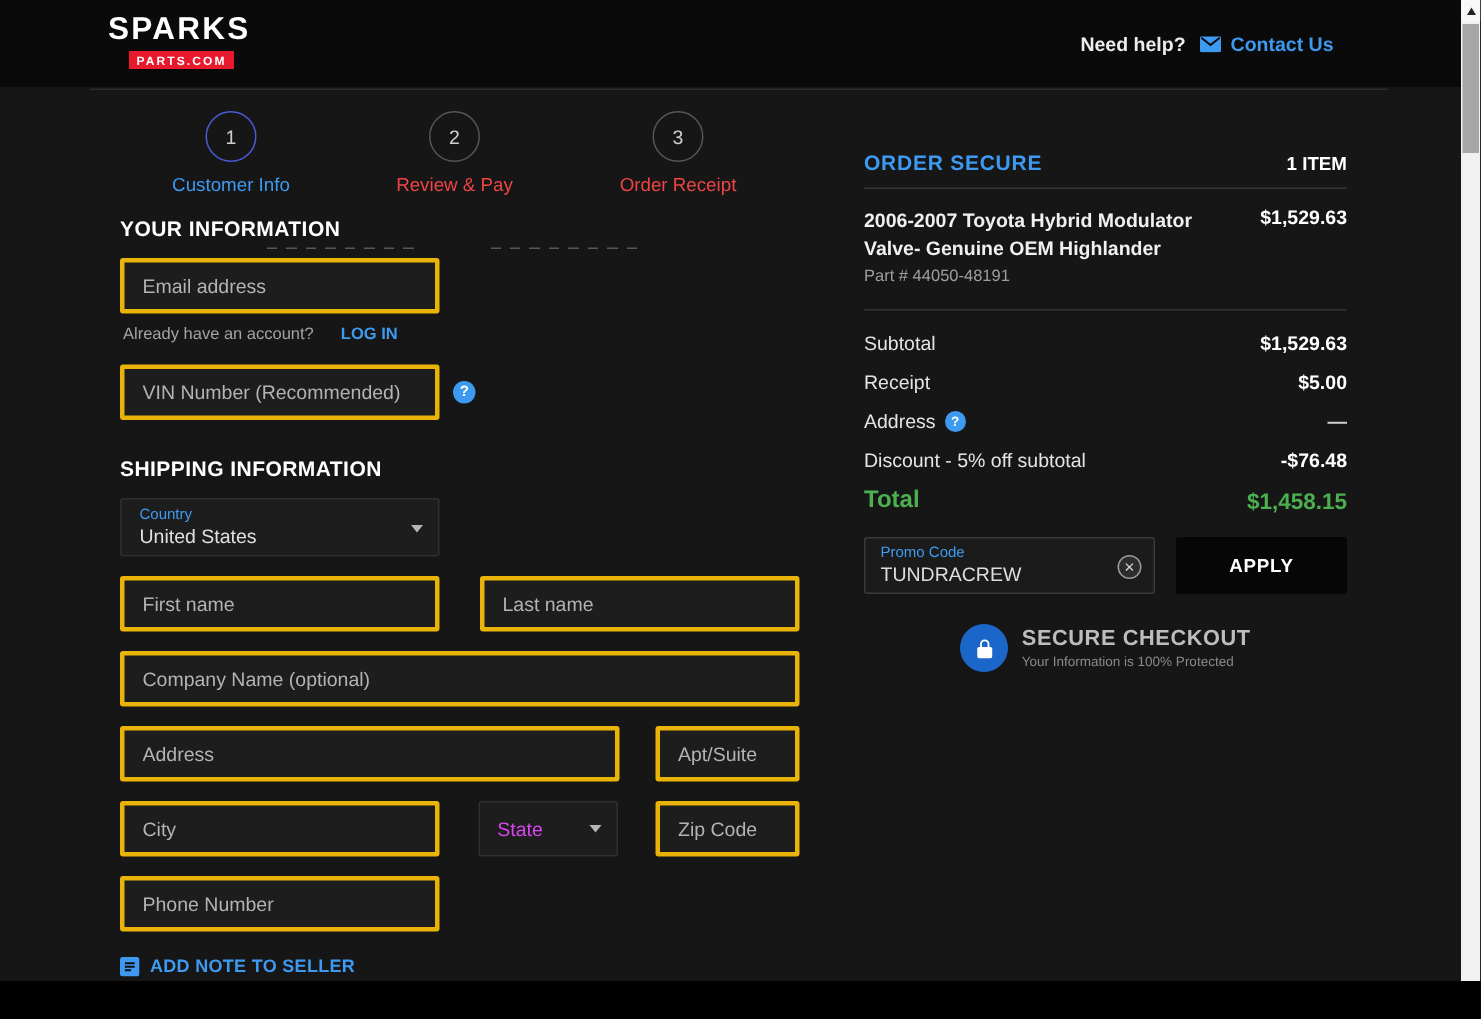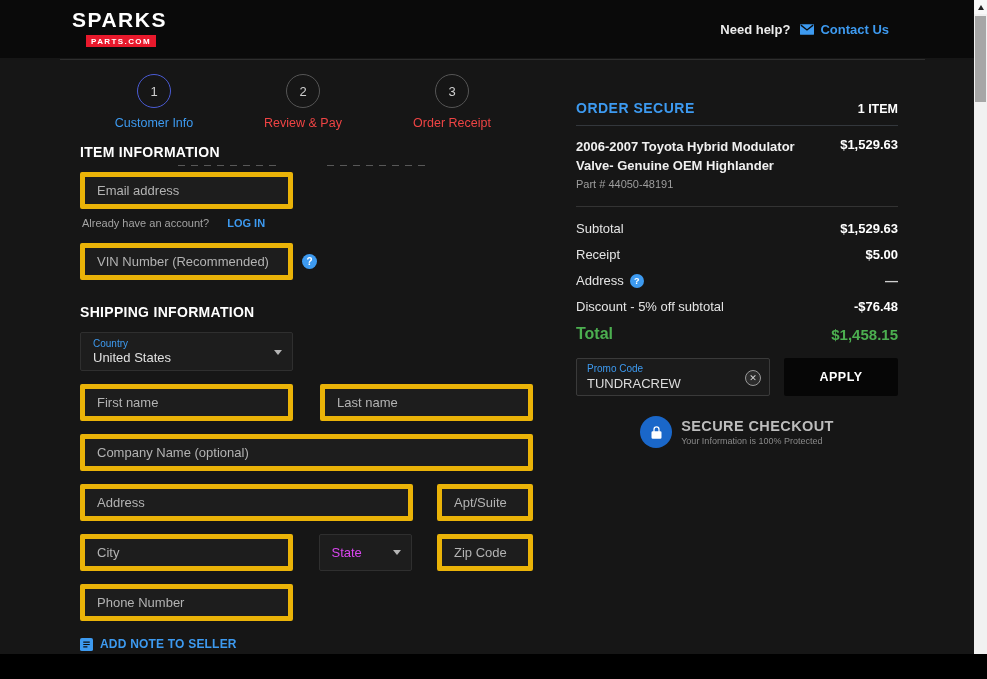--- a/index.html
+++ b/index.html
@@ -26,21 +26,21 @@
   .step .slabel { margin-top:8px; font-size:12.5px; color:#ef4444; white-space:nowrap; }
   .step.active .slabel { color:var(--accent,#3d9af0); }
   .step1 { left:84px; } .step2 { left:233px; } .step3 { left:382px; }
   .connector { position:absolute; top:91px; height:1px; background:repeating-linear-gradient(90deg,#585858 0 7px,transparent 7px 13px); }
   .conn1 { left:178px; width:100px; } .conn2 { left:327px; width:100px; }
 
   
   .form-col { position:absolute; left:80px; top:144px; width:453px; }
   .section-title { font-size:14px; font-weight:bold; color:#fff; letter-spacing:.3px; }
   .mt-ship { margin-top:24px; }
-  .tf { background:#1d1d1d; border:5px solid #eab308; border-radius:2px; height:37px; color:#e6e6e6; font-size:13px; padding:0 12px; font-family:inherit; outline:none; display:block; }
+  .tf { background:#1d1d1d; border:3px solid #eab308; border-radius:2px; height:37px; color:#e6e6e6; font-size:13px; padding:0 12px; font-family:inherit; outline:none; display:block; }
   .tf::placeholder { color:#b3b3b3; opacity:1; }
   .w213 { width:213px; } .w333 { width:333px; } .w96 { width:96px; } .w93 { width:93px; } .w453 { width:453px; }
   .email-wrap { margin-top:12px; }
   .account-line { margin-top:8px; font-size:11px; color:#a3a3a3; padding-left:2px; }
   .login-link { color:var(--accent,#3d9af0); font-weight:bold; margin-left:18px; cursor:pointer; }
   .vin-row { margin-top:14px; display:flex; align-items:center; }
   .help-icon { width:15px; height:15px; border-radius:50%; background:var(--accent,#3d9af0); color:#fff; font-size:10px; font-weight:bold; display:inline-flex; align-items:center; justify-content:center; cursor:pointer; margin-left:9px; flex:0 0 auto; }
   .select-box { margin-top:12px; width:213px; height:39px; background:#1d1d1d; border:1px solid #2f2f2f; border-radius:2px; position:relative; padding:5px 12px 0; cursor:pointer; }
   .float-label { font-size:10px; color:var(--accent,#3d9af0); }
   .select-value { font-size:13px; color:#e0e0e0; margin-top:1px; }
@@ -127,21 +127,21 @@
       <div class="slabel">Review &amp; Pay</div>
     </div>
     <div class="connector conn2"></div>
     <div class="step step3">
       <div class="circle">3</div>
       <div class="slabel">Order Receipt</div>
     </div>
   </div>
 
   <div class="form-col">
-    <h2 class="section-title">ITEM INFORMATION</h2>
+    <h2 class="section-title">YOUR INFORMATION</h2>
 
     <div class="email-wrap">
       <input class="tf w213" type="text" placeholder="Email address" style="">
     </div>
     <div class="account-line">
       <span>Already have an account?</span><span class="login-link">LOG IN</span>
     </div>
 
     <div class="vin-row">
       <input class="tf w213" type="text" placeholder="VIN Number (Recommended)" style="">

